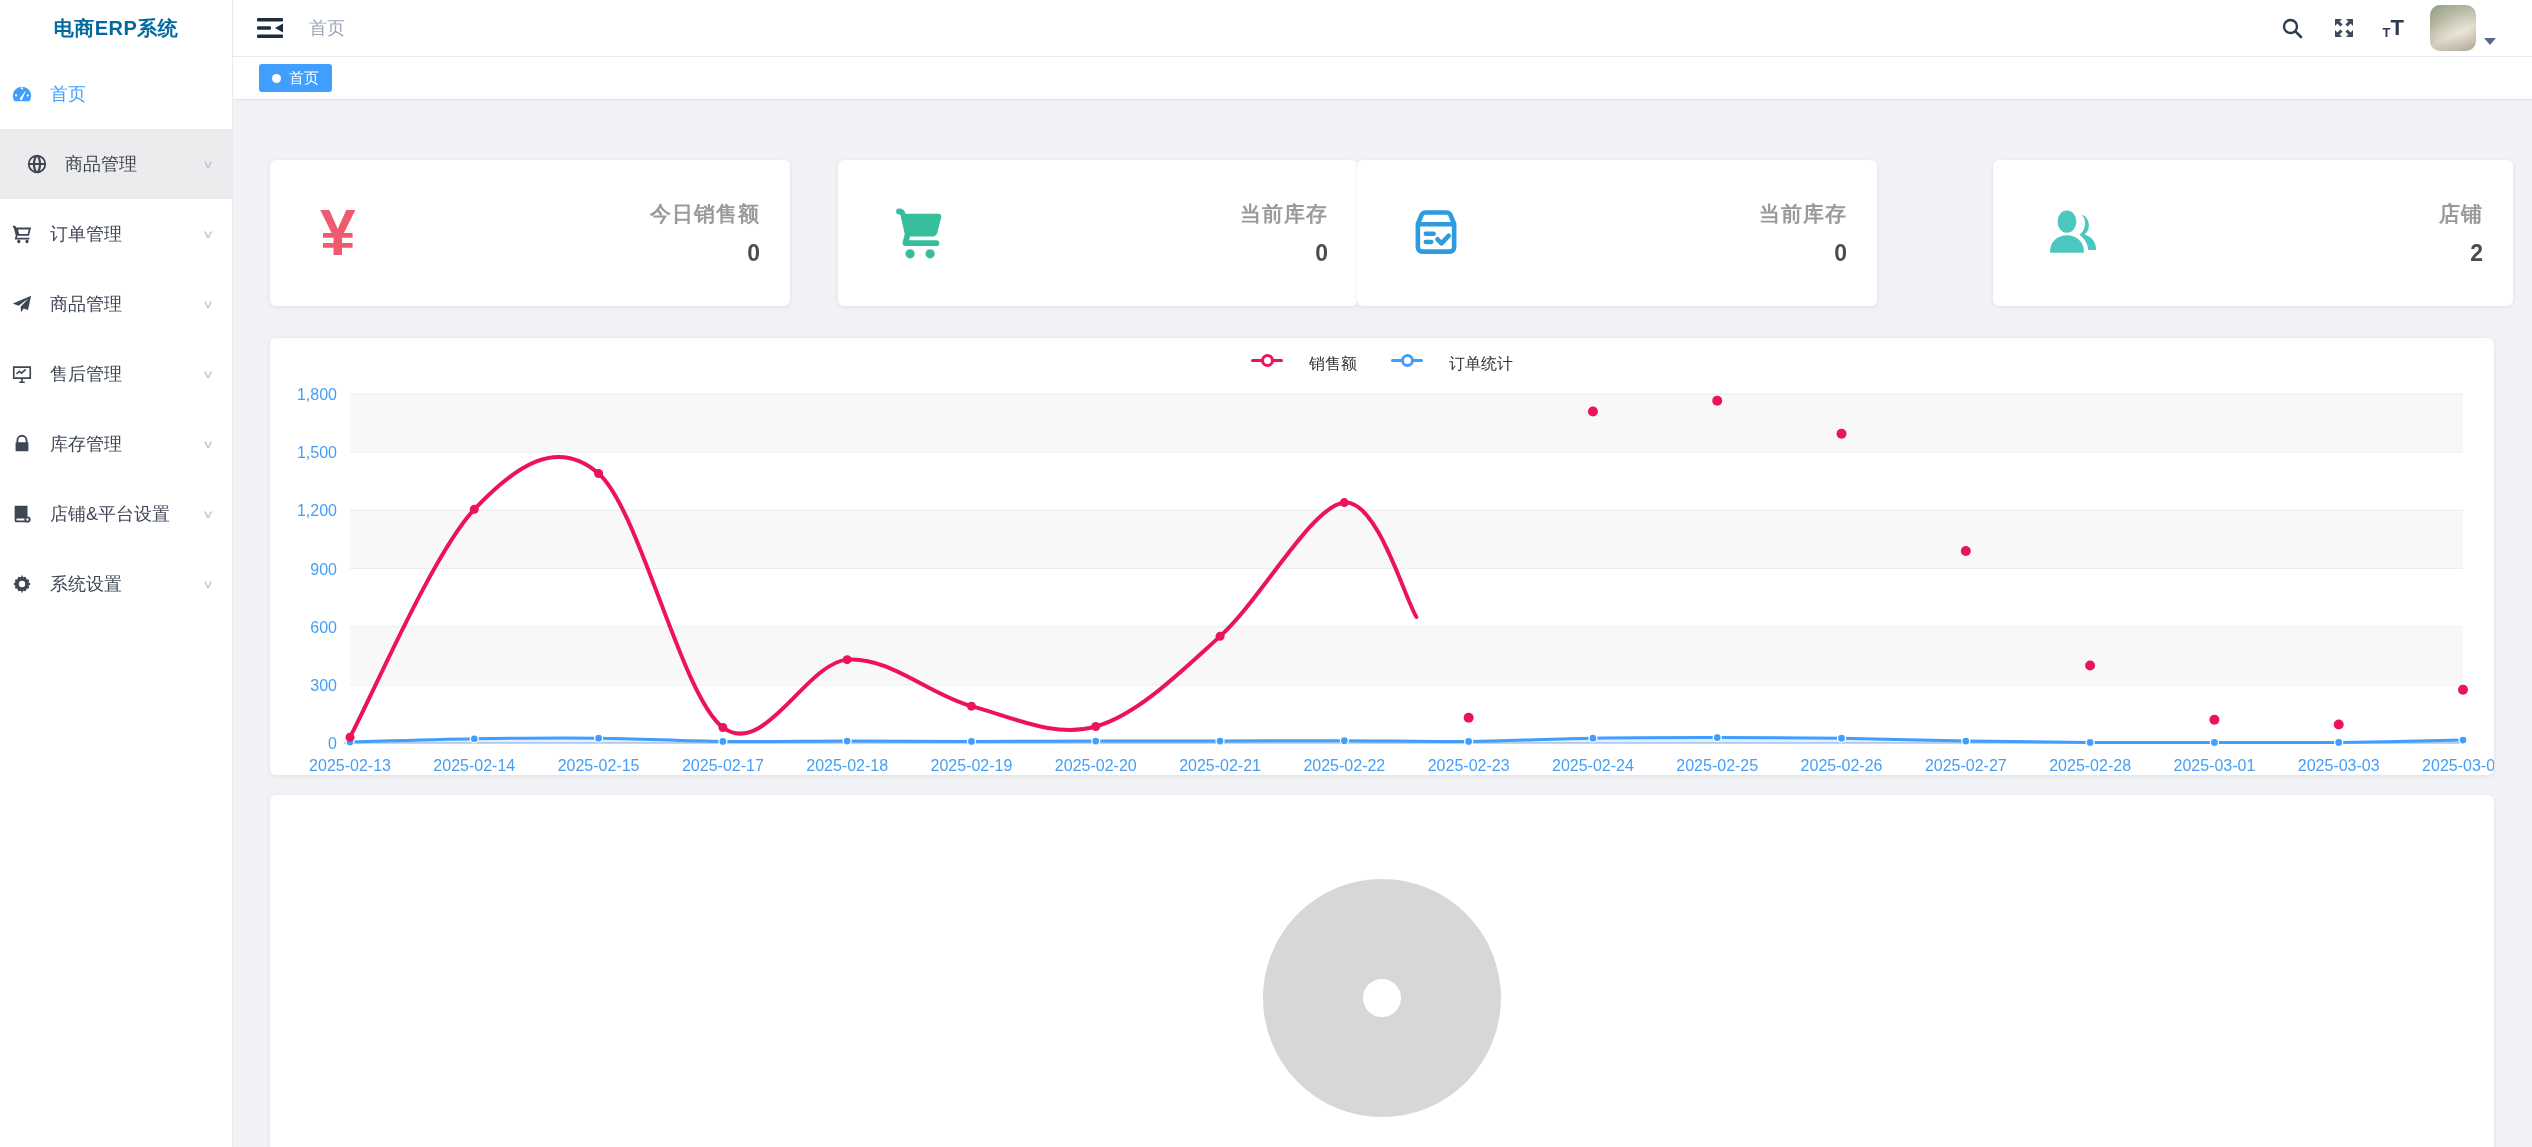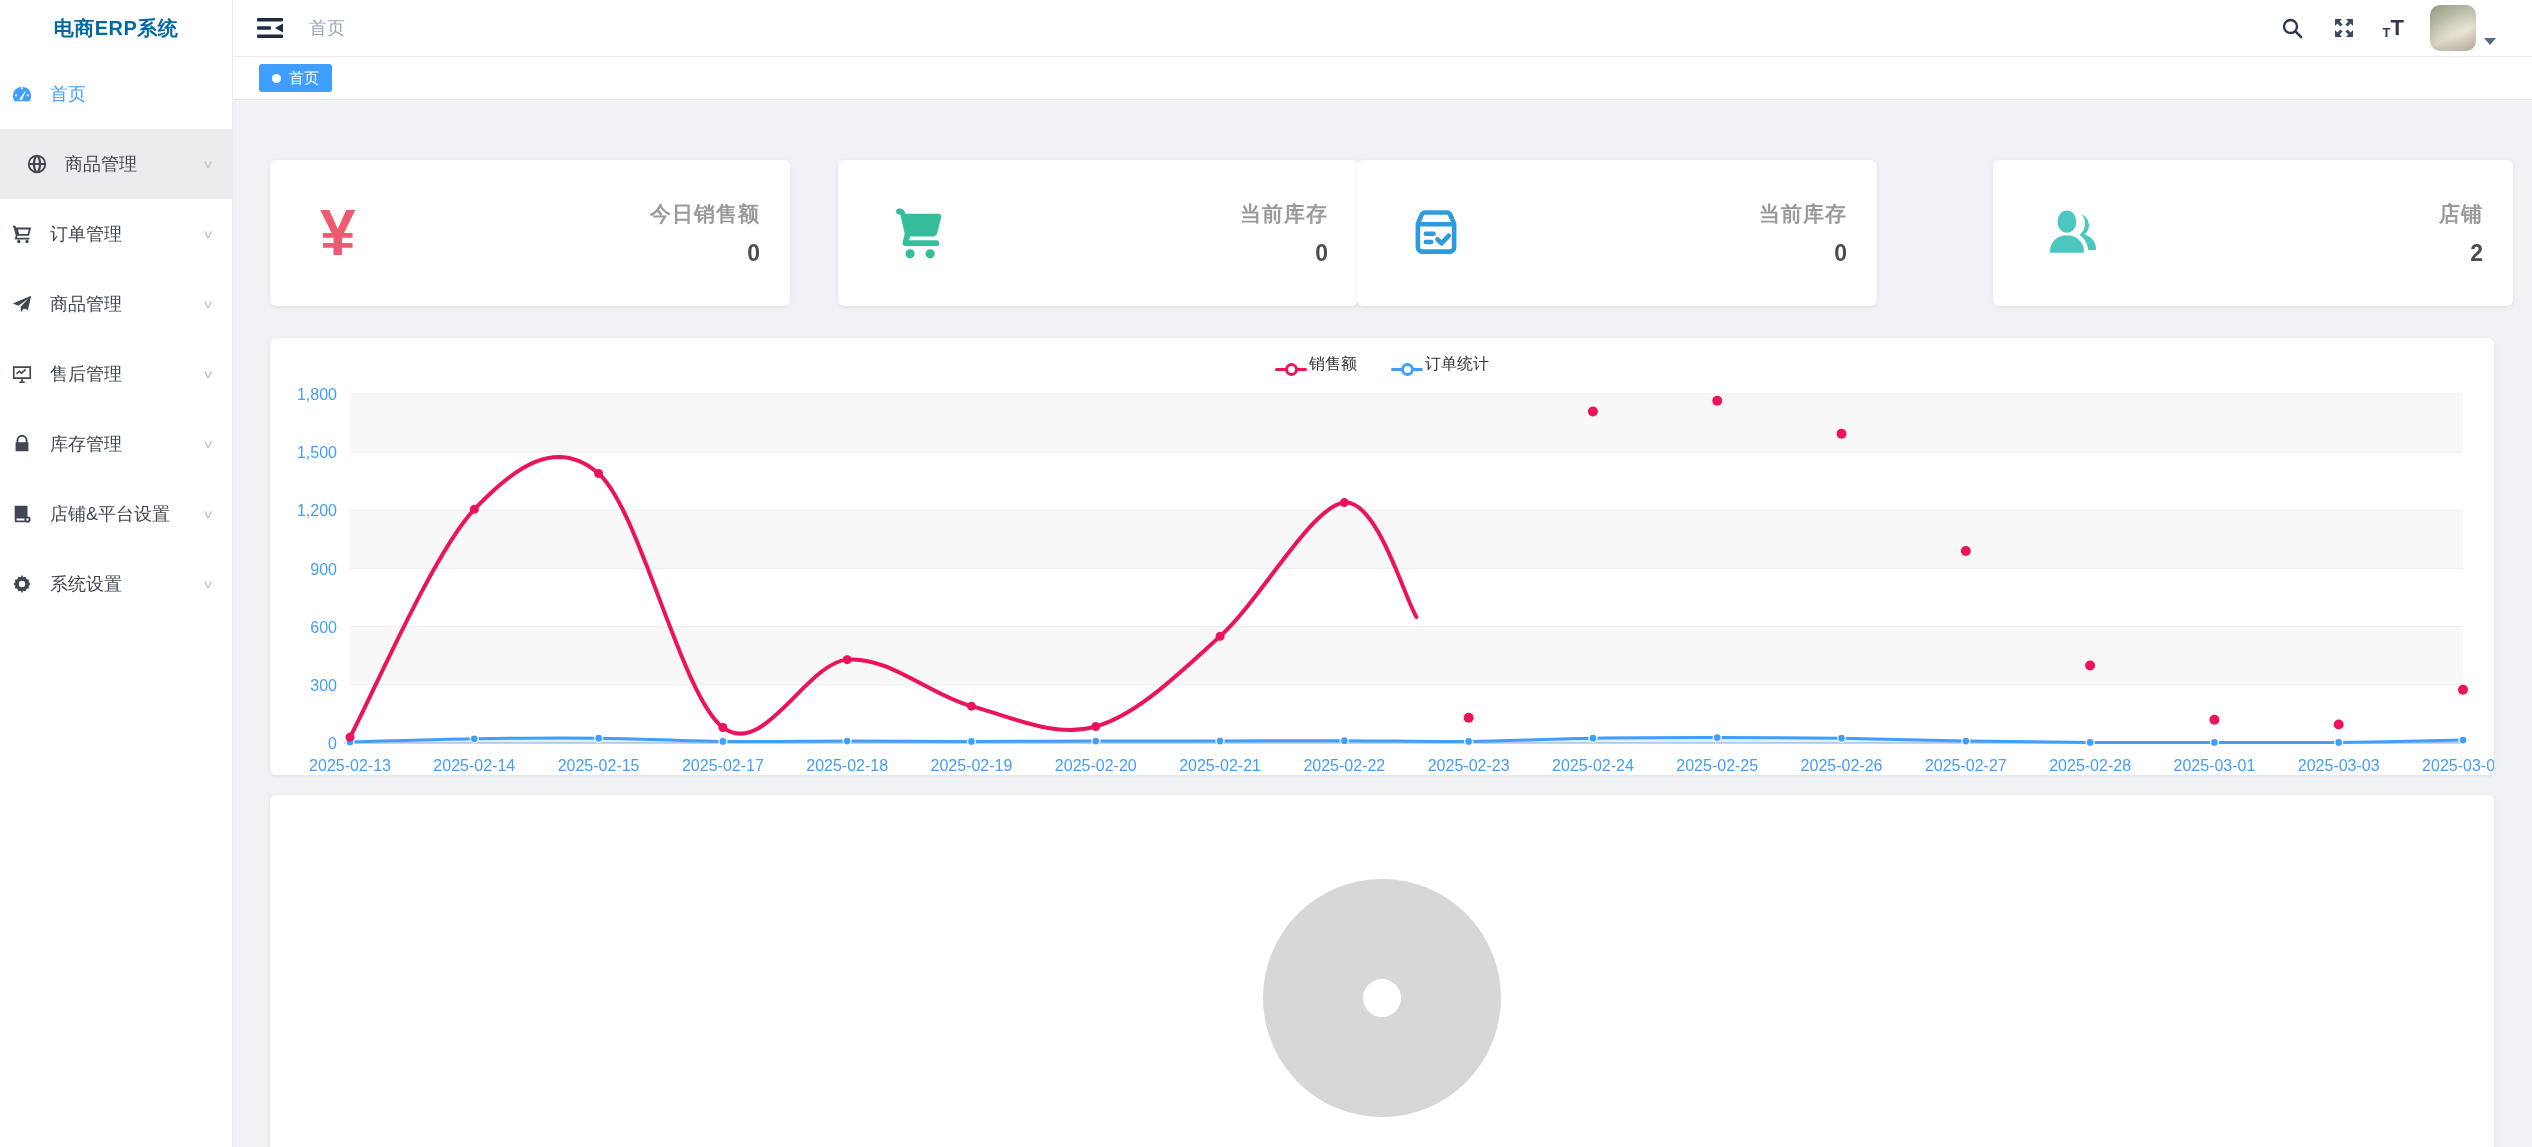--- a/index.html
+++ b/index.html
@@ -51,21 +51,21 @@
   .stat-icon{display:flex;align-items:center;justify-content:center;}
   .stat-text{text-align:right;}
   .stat-label{font-size:21px;font-weight:600;color:#9a9a9a;letter-spacing:1px;text-align:right;}
   .stat-value{font-size:23px;font-weight:bold;color:#4c4c4c;margin-top:12px;}
   .yen-glyph{font-size:64px;font-weight:bold;line-height:1;}
   .panel{position:absolute;left:270px;width:2224px;background:#fff;border-radius:6px;
     box-shadow:0 1px 4px rgba(0,21,41,.08);}
   .chart-card{top:338px;height:437px;}
   .pie-card{top:795px;height:420px;}
   .legend{position:absolute;left:0;top:16px;width:100%;display:flex;justify-content:center;gap:34px;z-index:3;}
-  .legend-item{display:flex;align-items:flex-end;gap:2px;cursor:pointer;font-size:16px;color:#333;}
+  .legend-item{display:flex;align-items:flex-start;gap:26px;cursor:pointer;font-size:16px;color:#333;}
   .legend-marker{position:relative;width:32px;height:12px;}
   .legend-marker .lm-line{position:absolute;left:0;top:4.5px;width:32px;height:3px;border-radius:2px;}
   .legend-marker .lm-circle{position:absolute;left:10px;top:0;width:7px;height:7px;border-radius:50%;
     background:#fff;border-width:3px;border-style:solid;}
   svg{display:block;}
 </style>
 </head>
 <body>
 
 <div class="sidebar">

